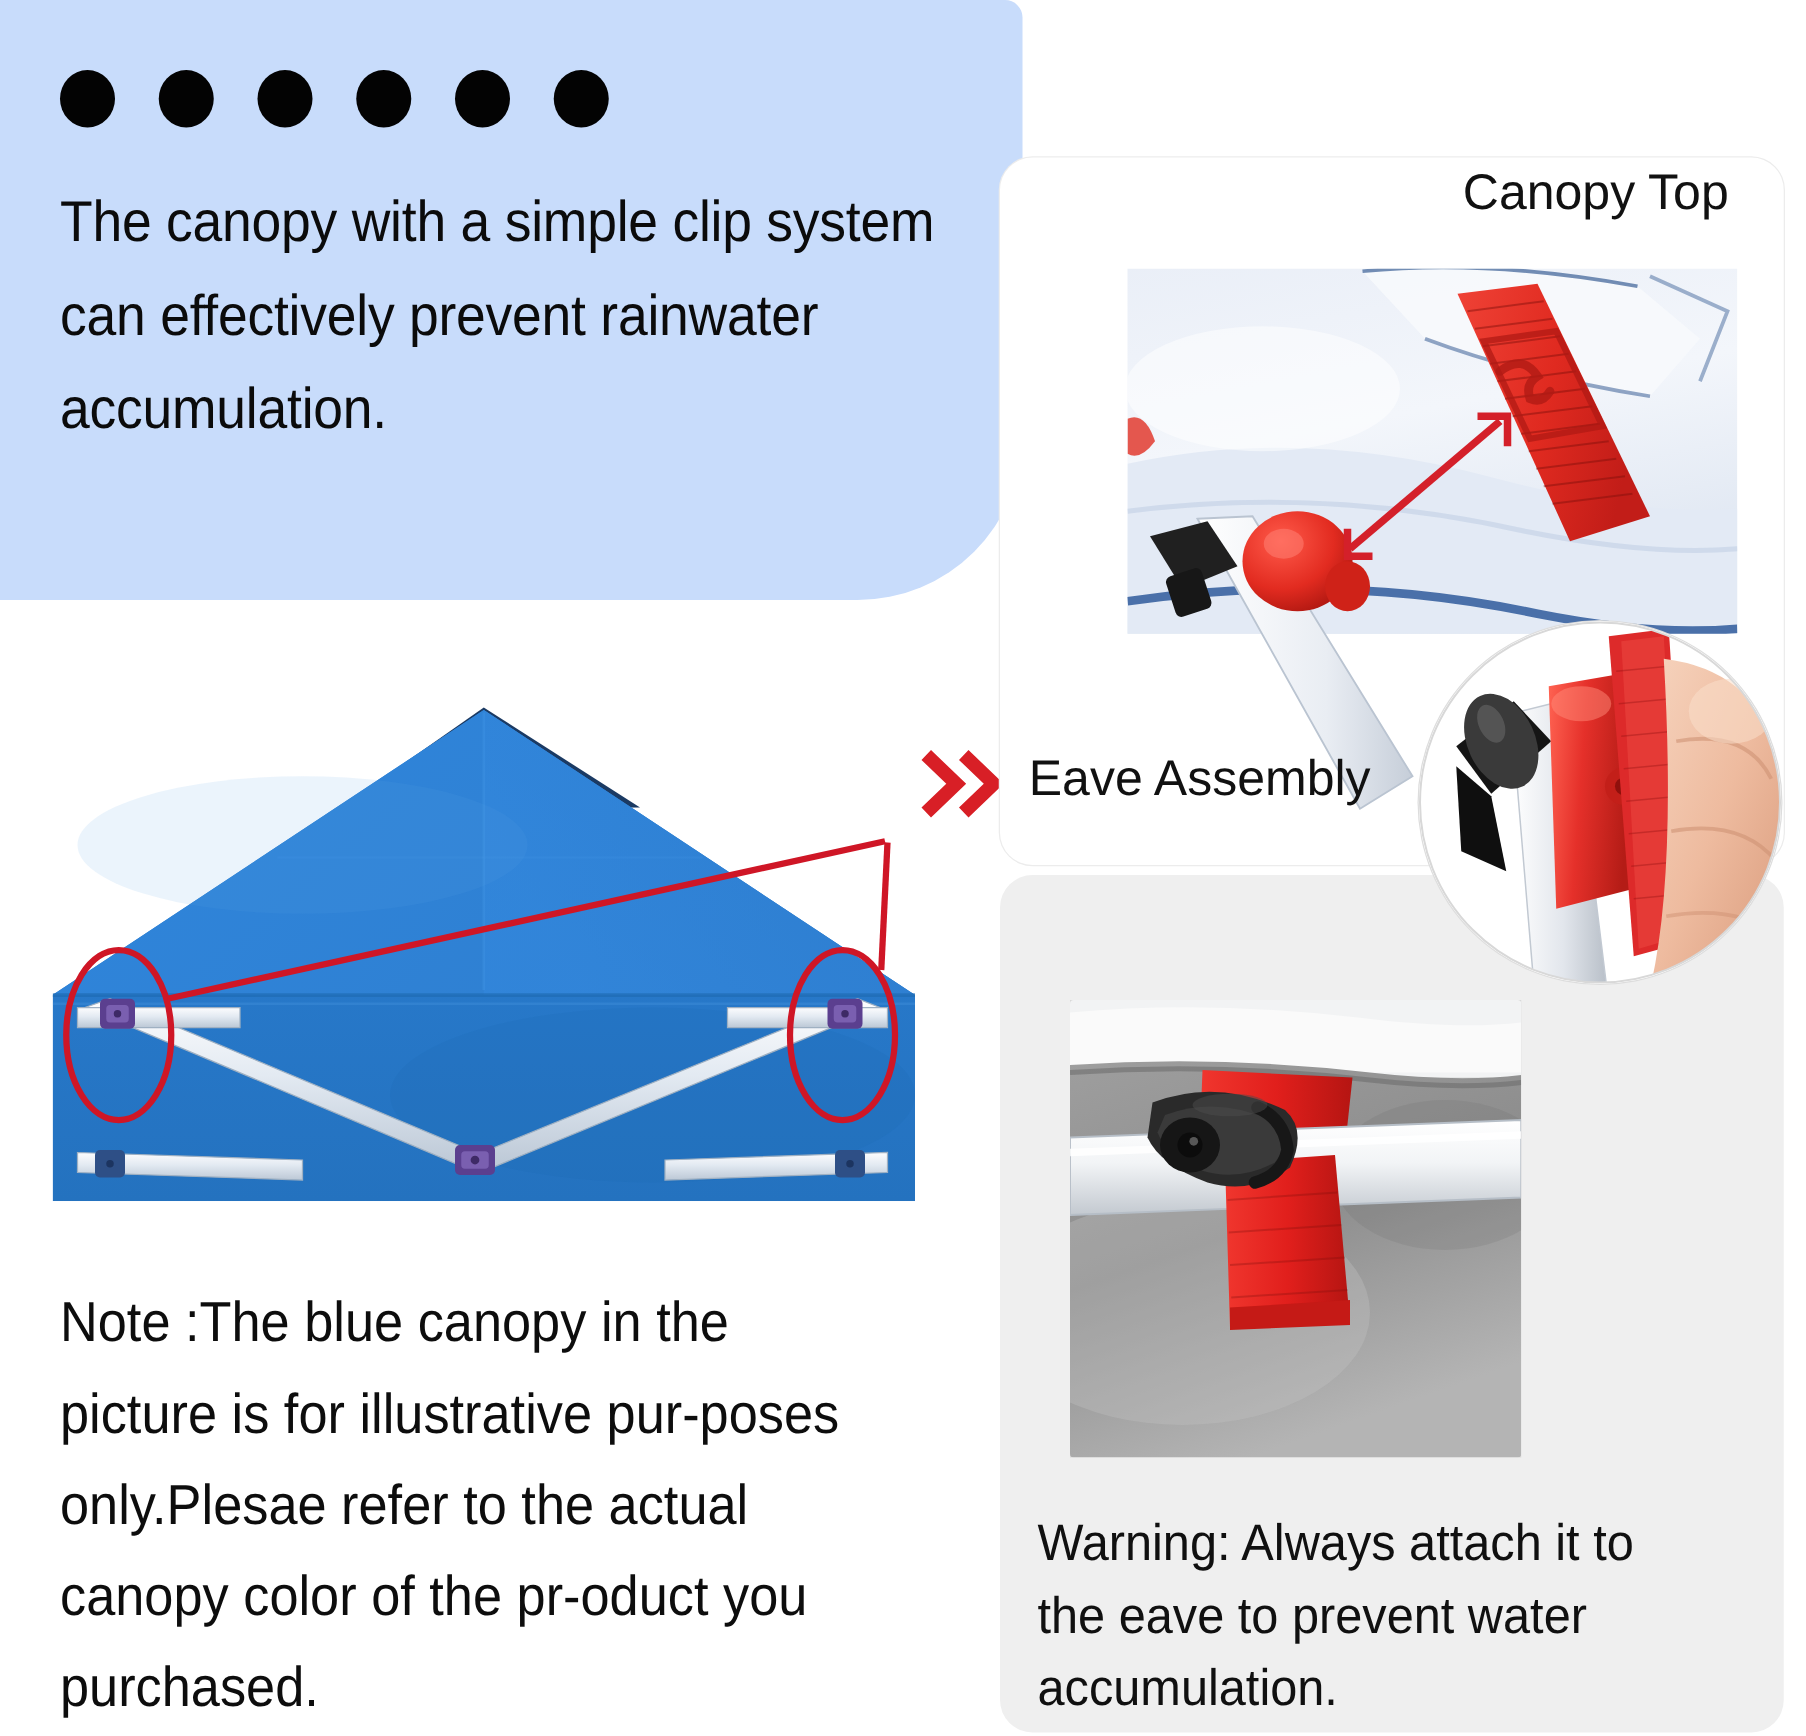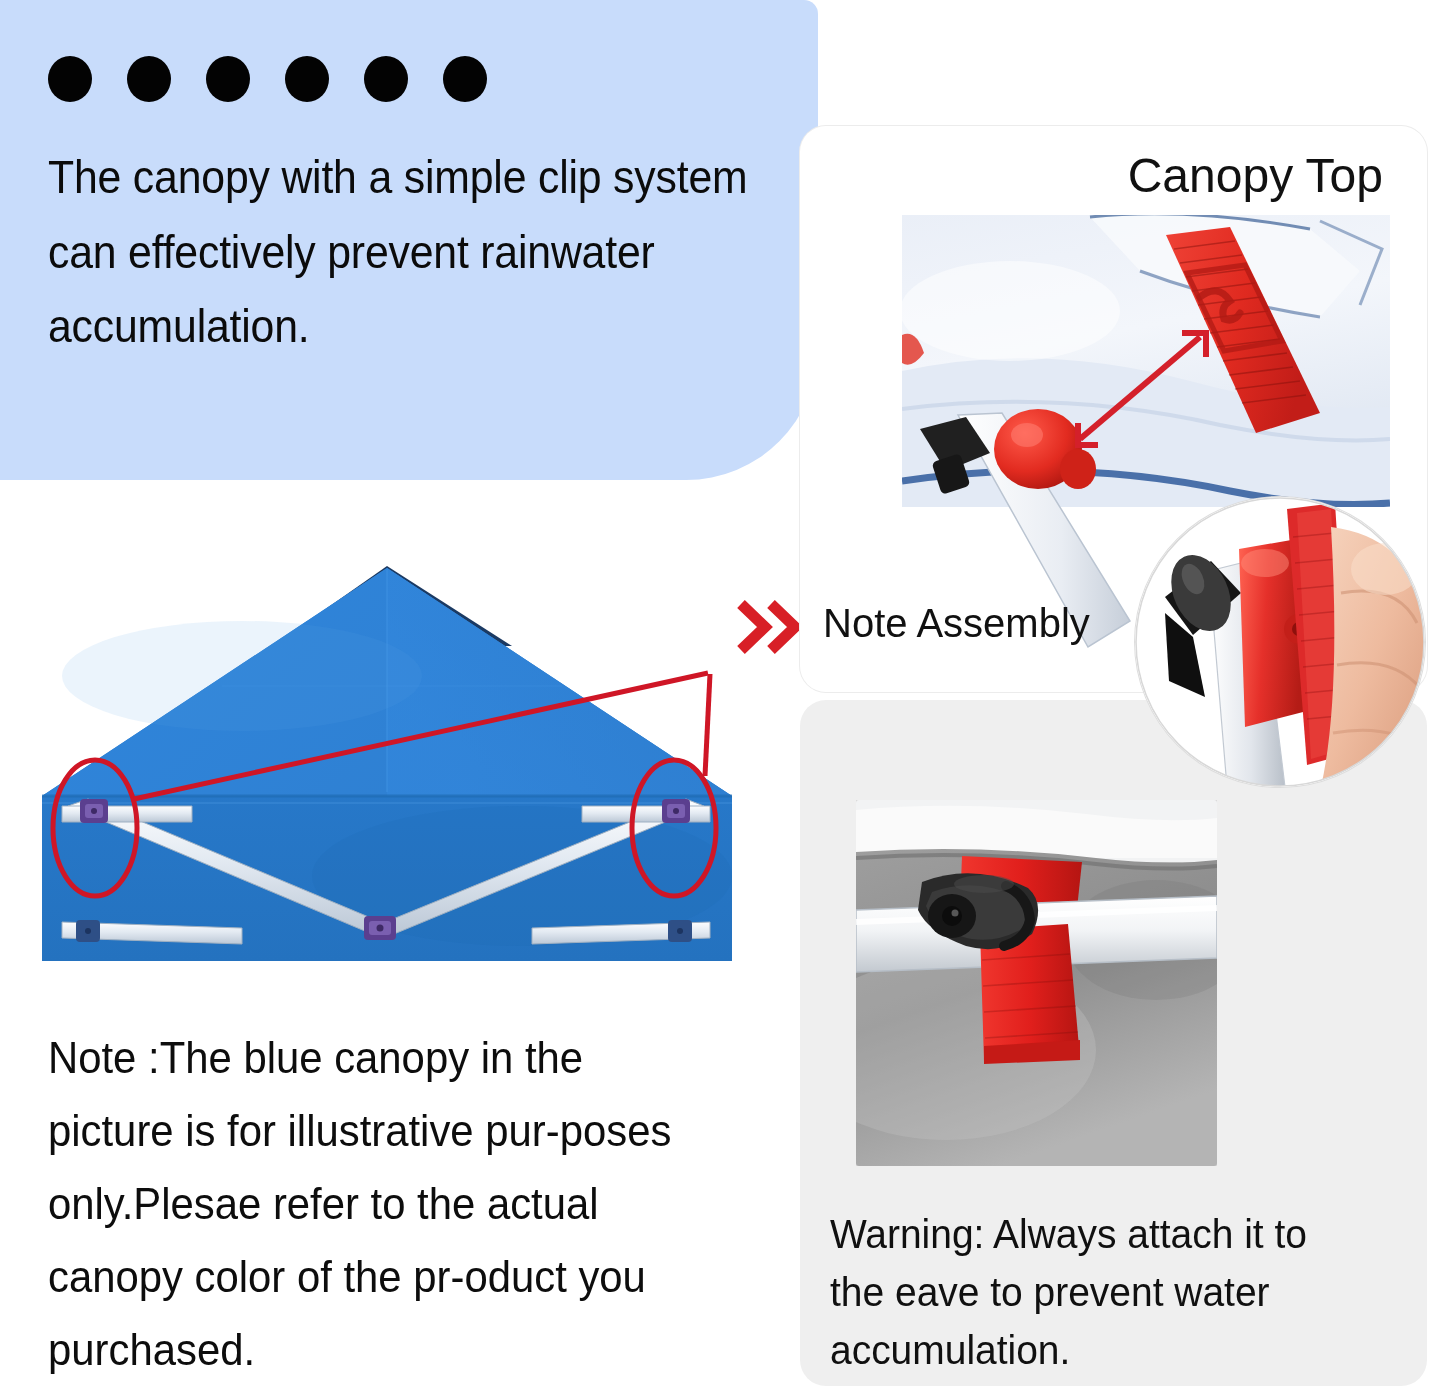--- a/index.html
+++ b/index.html
@@ -106,23 +106,23 @@
     width: 627px;
     height: 686px;
     background: #efefef;
     border-radius: 26px;
     overflow: hidden;
   }
 
   .label-canopy-top {
     position: absolute;
     right: 62px;
-    top: 148px;
+    top: 132px;
     font-family: "Liberation Sans", sans-serif;
-    font-size: 48px;
+    font-size: 40px;
     color: #111111;
     white-space: nowrap;
   }
   .label-eave {
     position: absolute;
     left: 823px;
     top: 601px;
     font-family: "Liberation Sans", sans-serif;
     font-size: 40px;
     color: #111111;
@@ -354,21 +354,21 @@
     </g>
 
     <g stroke="#d4202a" stroke-width="6" fill="none">
       <path d="M190 238 L310 136"></path>
       <path d="M292 132 L316 132 L316 156"></path>
       <path d="M208 244 L188 244 L188 222"></path>
     </g>
   </svg>
 </div>
 
-<div class="label-eave">Note Assembly</div>
+<div class="label-eave">Eave Assembly</div>
 
 <div class="photo-inset">
   <svg width="290" height="290" viewBox="0 0 290 290" xmlns="http://www.w3.org/2000/svg">
     <defs>
       <linearGradient id="skin" x1="0" y1="0" x2="1" y2="1">
         <stop offset="0" stop-color="#f6d3bd"></stop>
         <stop offset="0.5" stop-color="#eebb9f"></stop>
         <stop offset="1" stop-color="#d99b7c"></stop>
       </linearGradient>
       <linearGradient id="redC" x1="0" y1="0" x2="1" y2="0.2">

